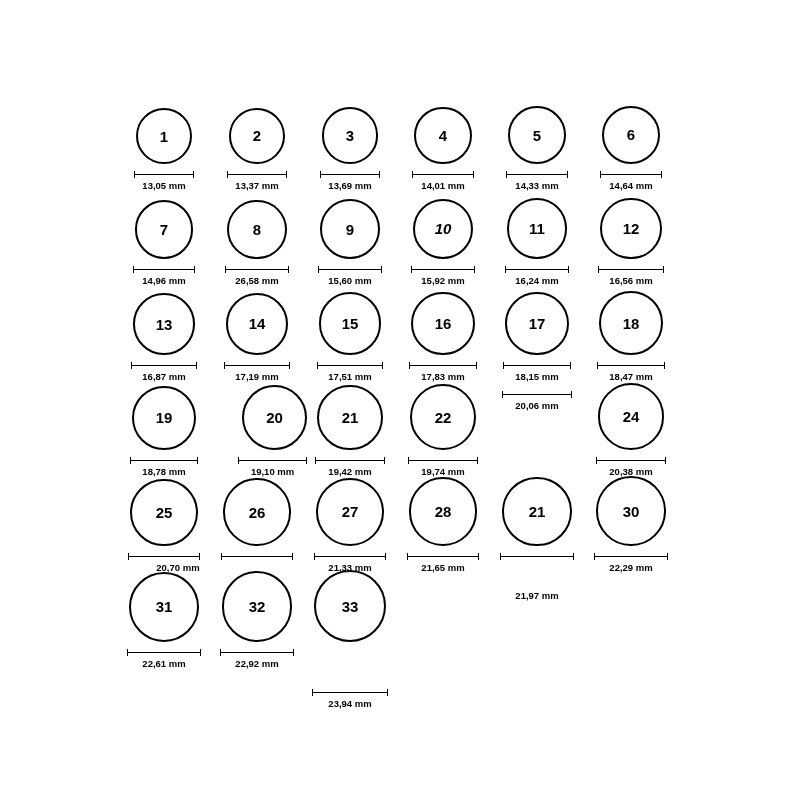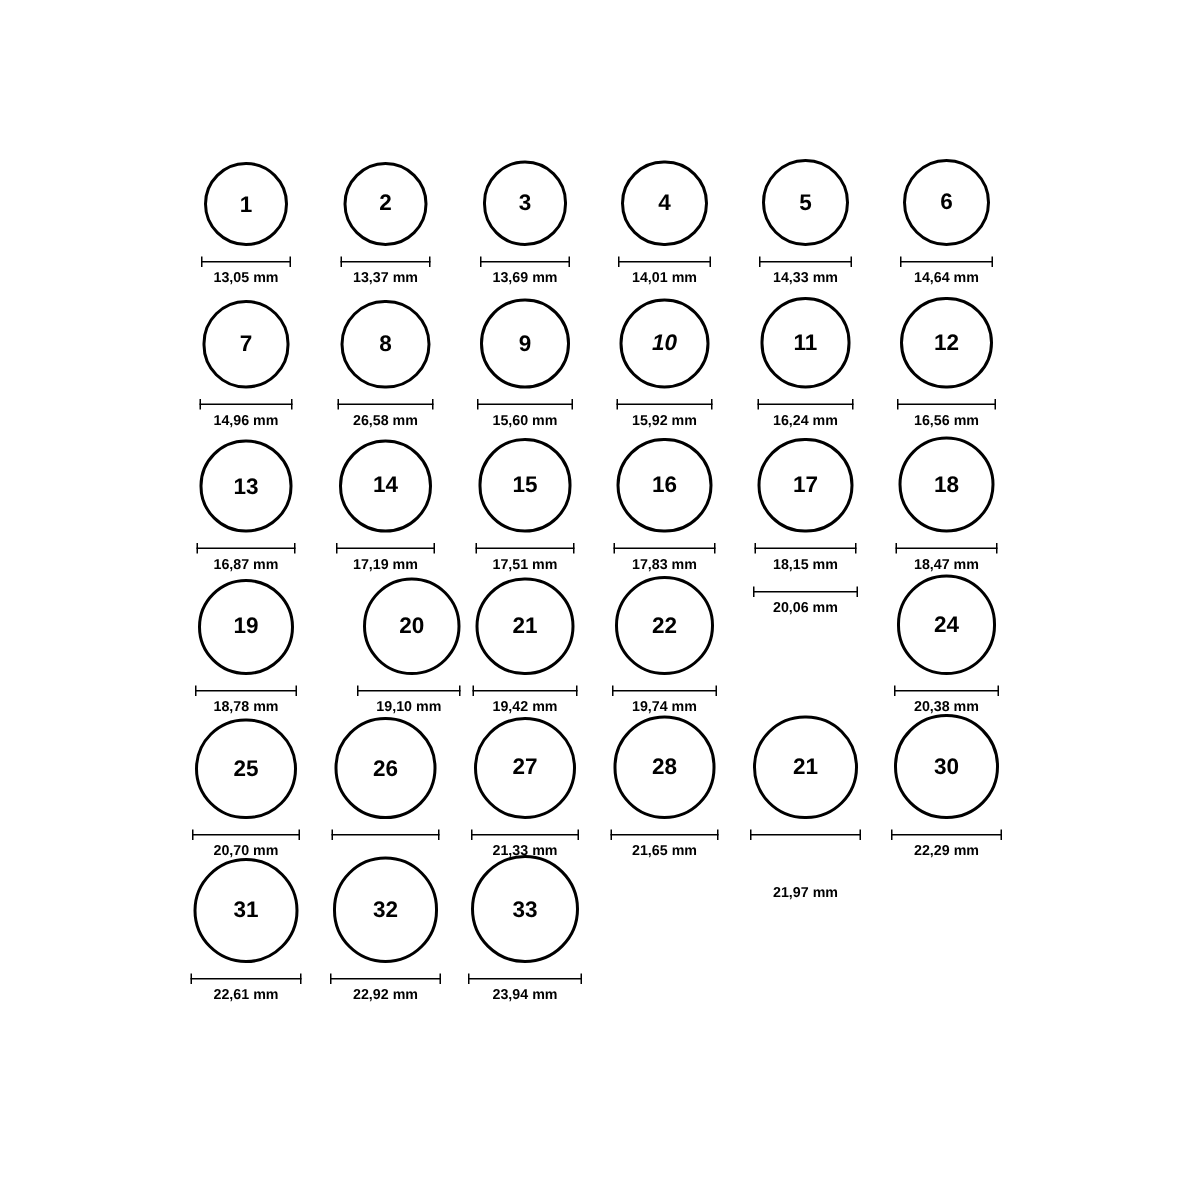--- a/index.html
+++ b/index.html
@@ -388,21 +388,21 @@
           <div class="tick left"></div>
           <div class="tick right"></div>
         </div>
         <div class="dim-label">20,38 mm</div>
       </div>
     </div>
     <div class="ring-cell" style="left: 114px; top: 478.76px; width: 100px;">
       <div class="ring-circle" style="width: 67.2397px; height: 67.2397px;">
         <span class="ring-number">25</span>
       </div>
-      <div class="dim-wrap" style="margin-top: 7px;">
+      <div class="dim-wrap" style="margin-top: 7px; align-items: flex-end;">
         <div class="dim-bar" style="width: 71.2397px;">
           <div class="rule"></div>
           <div class="tick left"></div>
           <div class="tick right"></div>
         </div>
         <div class="dim-label">20,70 mm</div>
       </div>
     </div>
     <div class="ring-cell" style="left: 207px; top: 478.305px; width: 100px;">
       <div class="ring-circle" style="width: 67.6951px; height: 67.6951px;">
@@ -488,21 +488,21 @@
       </div>
       <div class="dim-wrap" style="margin-top: 7px;">
         <div class="dim-bar" style="width: 74.5014px;">
           <div class="rule"></div>
           <div class="tick left"></div>
           <div class="tick right"></div>
         </div>
         <div class="dim-label">22,92 mm</div>
       </div>
     </div>
-    <div class="ring-cell" style="left: 300px; top: 570px; width: 100px;">
+    <div class="ring-cell" style="left: 300px; top: 570px; width: 100px; gap: 40px;">
       <div class="ring-circle" style="width: 72px; height: 72px;">
         <span class="ring-number">33</span>
       </div>
       <div class="dim-wrap" style="margin-top: 7px;">
         <div class="dim-bar" style="width: 76px;">
           <div class="rule"></div>
           <div class="tick left"></div>
           <div class="tick right"></div>
         </div>
         <div class="dim-label">23,94 mm</div>

